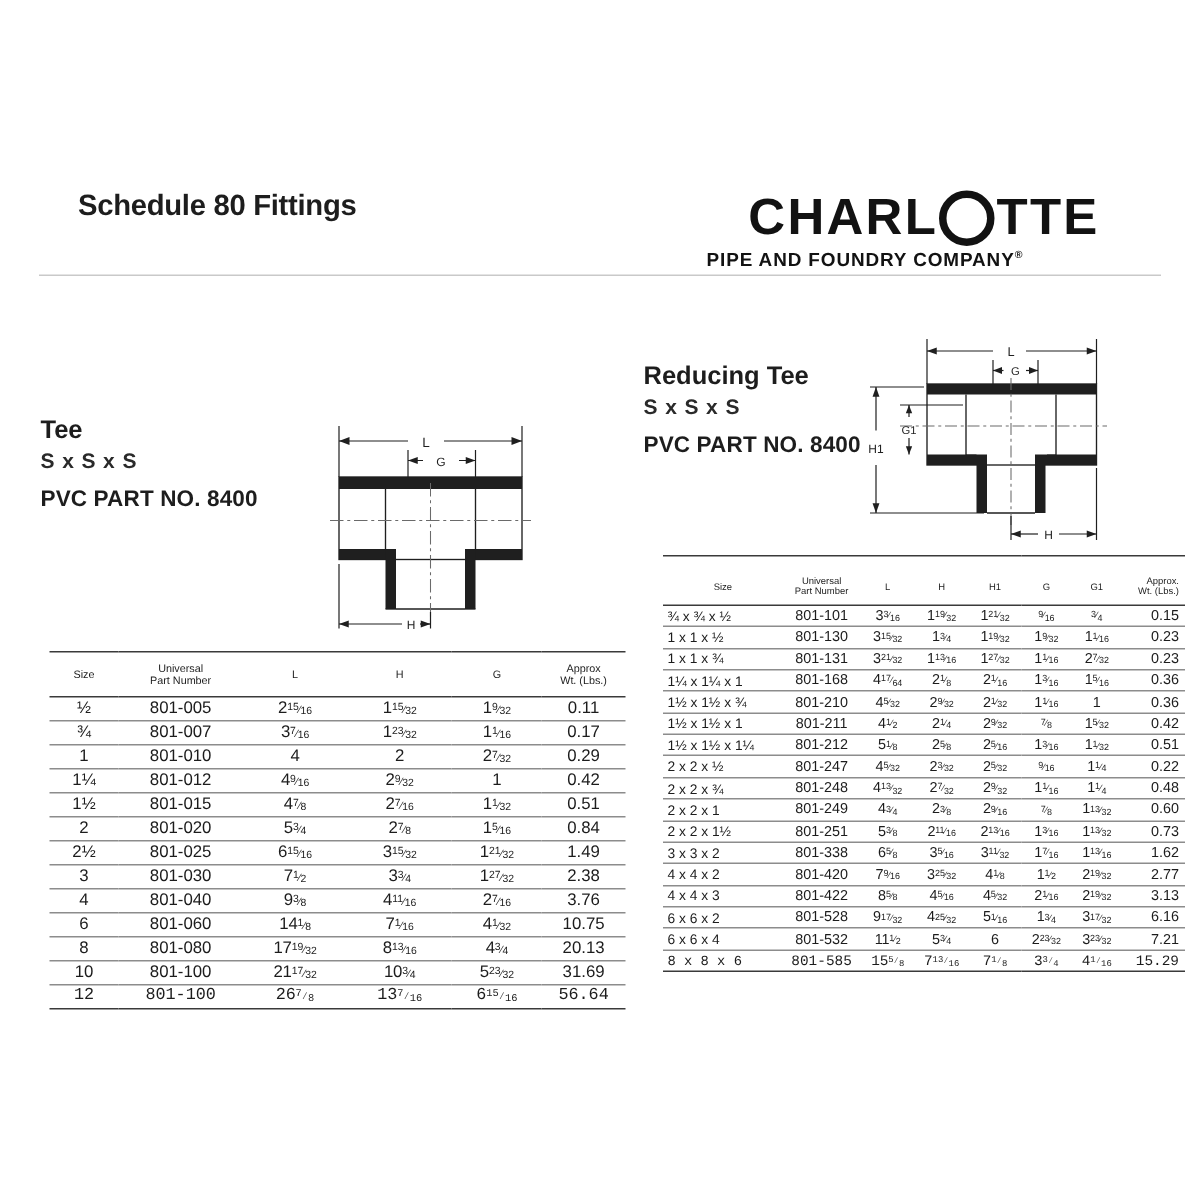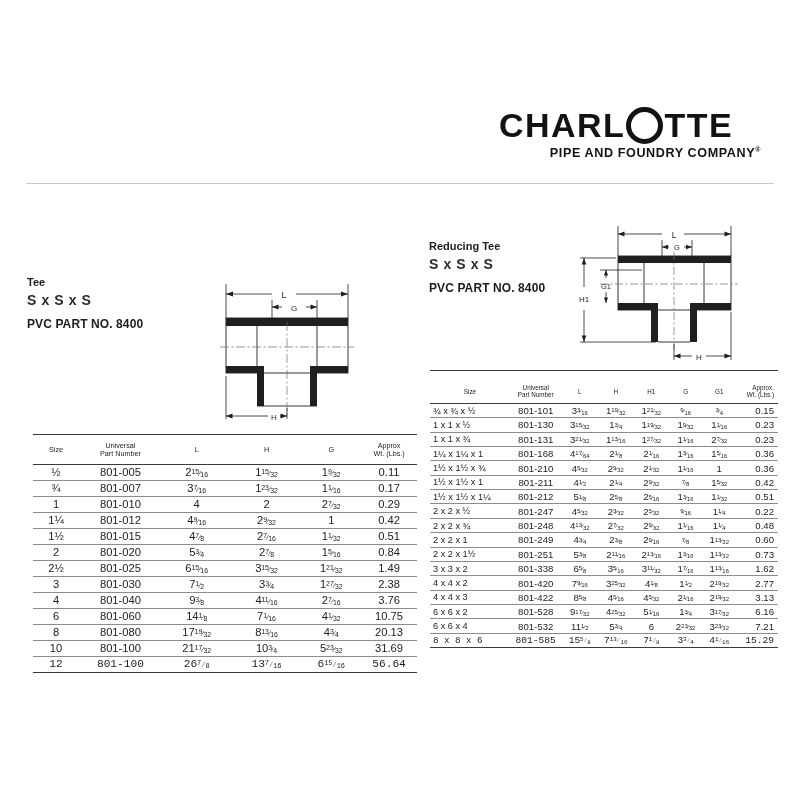--- a/index.html
+++ b/index.html
@@ -13,22 +13,22 @@
   }
   .page{position:absolute;inset:0;}
 
   
   .page-title{
     position:absolute;left:52px;top:126px;
     font-size:19.5px;font-weight:bold;letter-spacing:-0.2px;
     color:#1d1d1d;white-space:nowrap;
   }
   .logo{
-    position:absolute;left:471px;top:106px;width:290px;
-    text-align:right;
+    position:absolute;left:471px;top:126px;width:290px;
+    text-align:left;
   }
   .logo-word{
     font-size:34px;font-weight:bold;letter-spacing:1.5px;
     color:#121212;line-height:1;
     display:flex;justify-content:center;align-items:center;
   }
   .logo-o{
     display:inline-block;width:27px;height:27px;
     border:5.5px solid #121212;border-radius:50%;
     margin:0 1px;position:relative;top:1px;
@@ -38,23 +38,23 @@
     color:#121212;margin-top:3px;white-space:nowrap;
   }
   .logo-sub sup{font-size:7px;vertical-align:super;}
   .header-rule{
     position:absolute;left:26px;top:183px;width:748px;height:1px;
     background:#c9c9c9;
   }
 
   
   .prod{position:absolute;}
-  .prod .name{font-size:11px;font-weight:bold;color:#1d1d1d;line-height:1.25;}
+  .prod .name{font-size:17px;font-weight:bold;color:#1d1d1d;line-height:1.25;}
   .prod .conn{font-size:14px;font-weight:bold;color:#2a2a2a;letter-spacing:.6px;margin-top:2px;}
-  .prod .pn{font-size:12px;font-weight:bold;color:#1d1d1d;margin-top:9px;letter-spacing:.1px;}
+  .prod .pn{font-size:15px;font-weight:bold;color:#1d1d1d;margin-top:9px;letter-spacing:.1px;}
 
   #tee-label{left:27px;top:276px;}
   #rtee-label{left:429px;top:240px;}
 
   
   .diagram{position:absolute;}
   #tee-diagram{left:216px;top:276px;}
   #rtee-diagram{left:570px;top:222px;}
 
   
@@ -85,21 +85,21 @@
   }
 
   #table-tee{left:33px;top:434px;width:384px;}
   #table-tee td.c-size{width:48px;}
   #table-tee td.c-pn{width:86px;}
   #table-tee td.c-l{width:74px;}
   #table-tee td.c-h{width:74px;}
   #table-tee td.c-g{width:62px;}
   #table-tee td.c-wt{width:56px;}
 
-  #table-rtee{left:430px;top:370px;width:348px;}
+  #table-rtee{left:442px;top:370px;width:348px;}
   #table-rtee tbody td{font-size:9.6px;padding:1.2px 1px;}
   #table-rtee thead th{font-size:6.3px;padding:3px 1px 4px 1px;}
   #table-rtee td.r-size{width:84px;text-align:left;padding-left:3px;font-size:9.2px;}
   #table-rtee td.r-pn{width:54px;}
   #table-rtee td.r-l{width:40px;}
   #table-rtee td.r-h{width:38px;}
   #table-rtee td.r-h1{width:40px;}
   #table-rtee td.r-g{width:36px;}
   #table-rtee td.r-g1{width:38px;}
   #table-rtee td.r-wt{width:40px;text-align:right;padding-right:4px;}
@@ -111,20 +111,21 @@
   .fr .n{position:relative;top:-0.17em;}
   .fr .s{position:relative;font-size:1em;}
   .fr .d{position:relative;top:0.2em;}
   .whole{letter-spacing:-0.1px;}
 </style>
 </head>
 <body>
 
 <div class="page">
 
+  <div class="page-title">Schedule 80 Fittings</div>
 
   <div class="logo">
     <div class="logo-word">
       <span>CHARL</span>
       <span class="logo-o"></span>
       <span>TTE</span>
     </div>
     <div class="logo-sub">
       <span>PIPE AND FOUNDRY COMPANY</span><sup>®</sup>
     </div>

